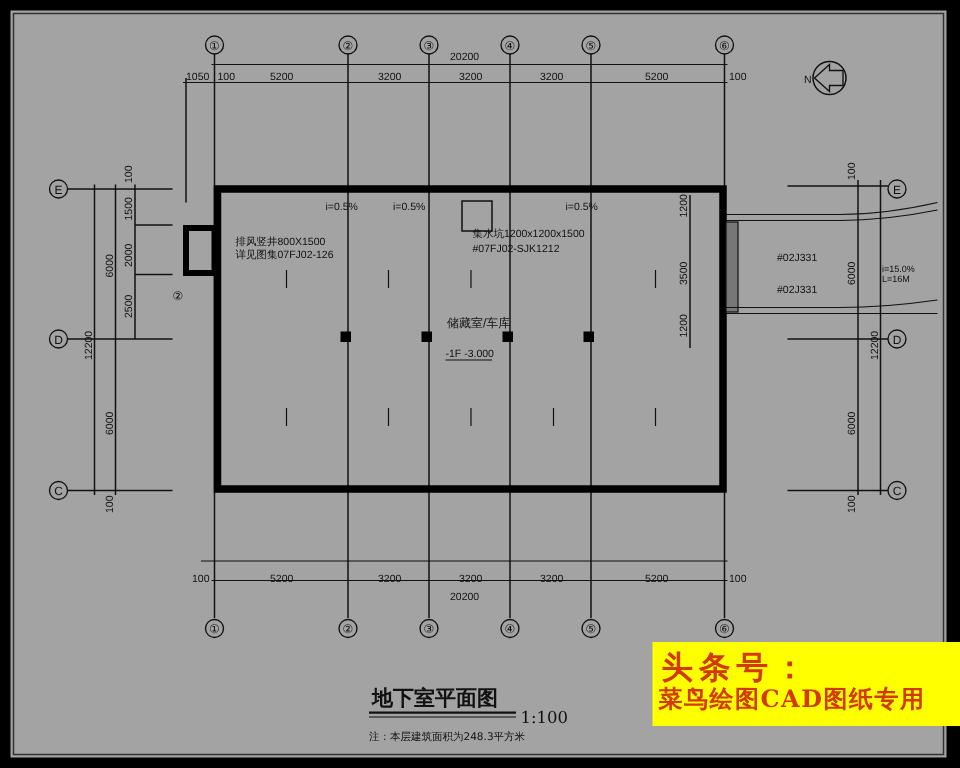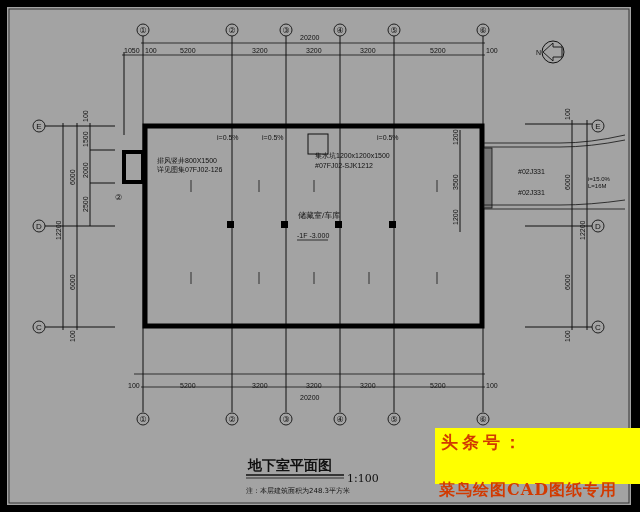--- a/index.html
+++ b/index.html
@@ -2,22 +2,22 @@
 <html><head>
 <meta charset="utf-8">
 <style>
   html,body{margin:0;padding:0;}
   body{width:640px;height:512px;background:#000;overflow:hidden;font-family:"DejaVu Sans",sans-serif;}
   #stage{position:relative;width:640px;height:512px;}
   svg{position:absolute;left:0;top:0;}
   .t{font-family:"Liberation Sans",sans-serif;fill:#111;}
   #watermark{position:absolute;left:435px;top:428px;width:205px;height:56px;background:#ffff00;
     color:#d23a00;font-family:"DejaVu Serif",serif;font-weight:bold;}
-  #watermark .l1{position:absolute;left:6px;top:3px;font-size:17px;letter-spacing:4px;}
-  #watermark .l2{position:absolute;left:4px;top:28px;font-size:16px;letter-spacing:1px;white-space:nowrap;margin-top:24px;}
+  #watermark .l1{position:absolute;left:6px;top:3px;font-size:21px;letter-spacing:4px;}
+  #watermark .l2{position:absolute;left:4px;top:28px;font-size:16px;letter-spacing:1px;white-space:nowrap;}
 </style>
 </head>
 <body>
 
 <div id="stage">
 <svg width="640" height="512" viewBox="0 0 640 512">
 
   <rect x="0" y="0" width="640" height="512" fill="#000"></rect>
   <rect x="7" y="7" width="624" height="498" fill="#a3a3a3"></rect>
   <rect x="9" y="9" width="620" height="494" fill="none" stroke="#333" stroke-width="1"></rect>

